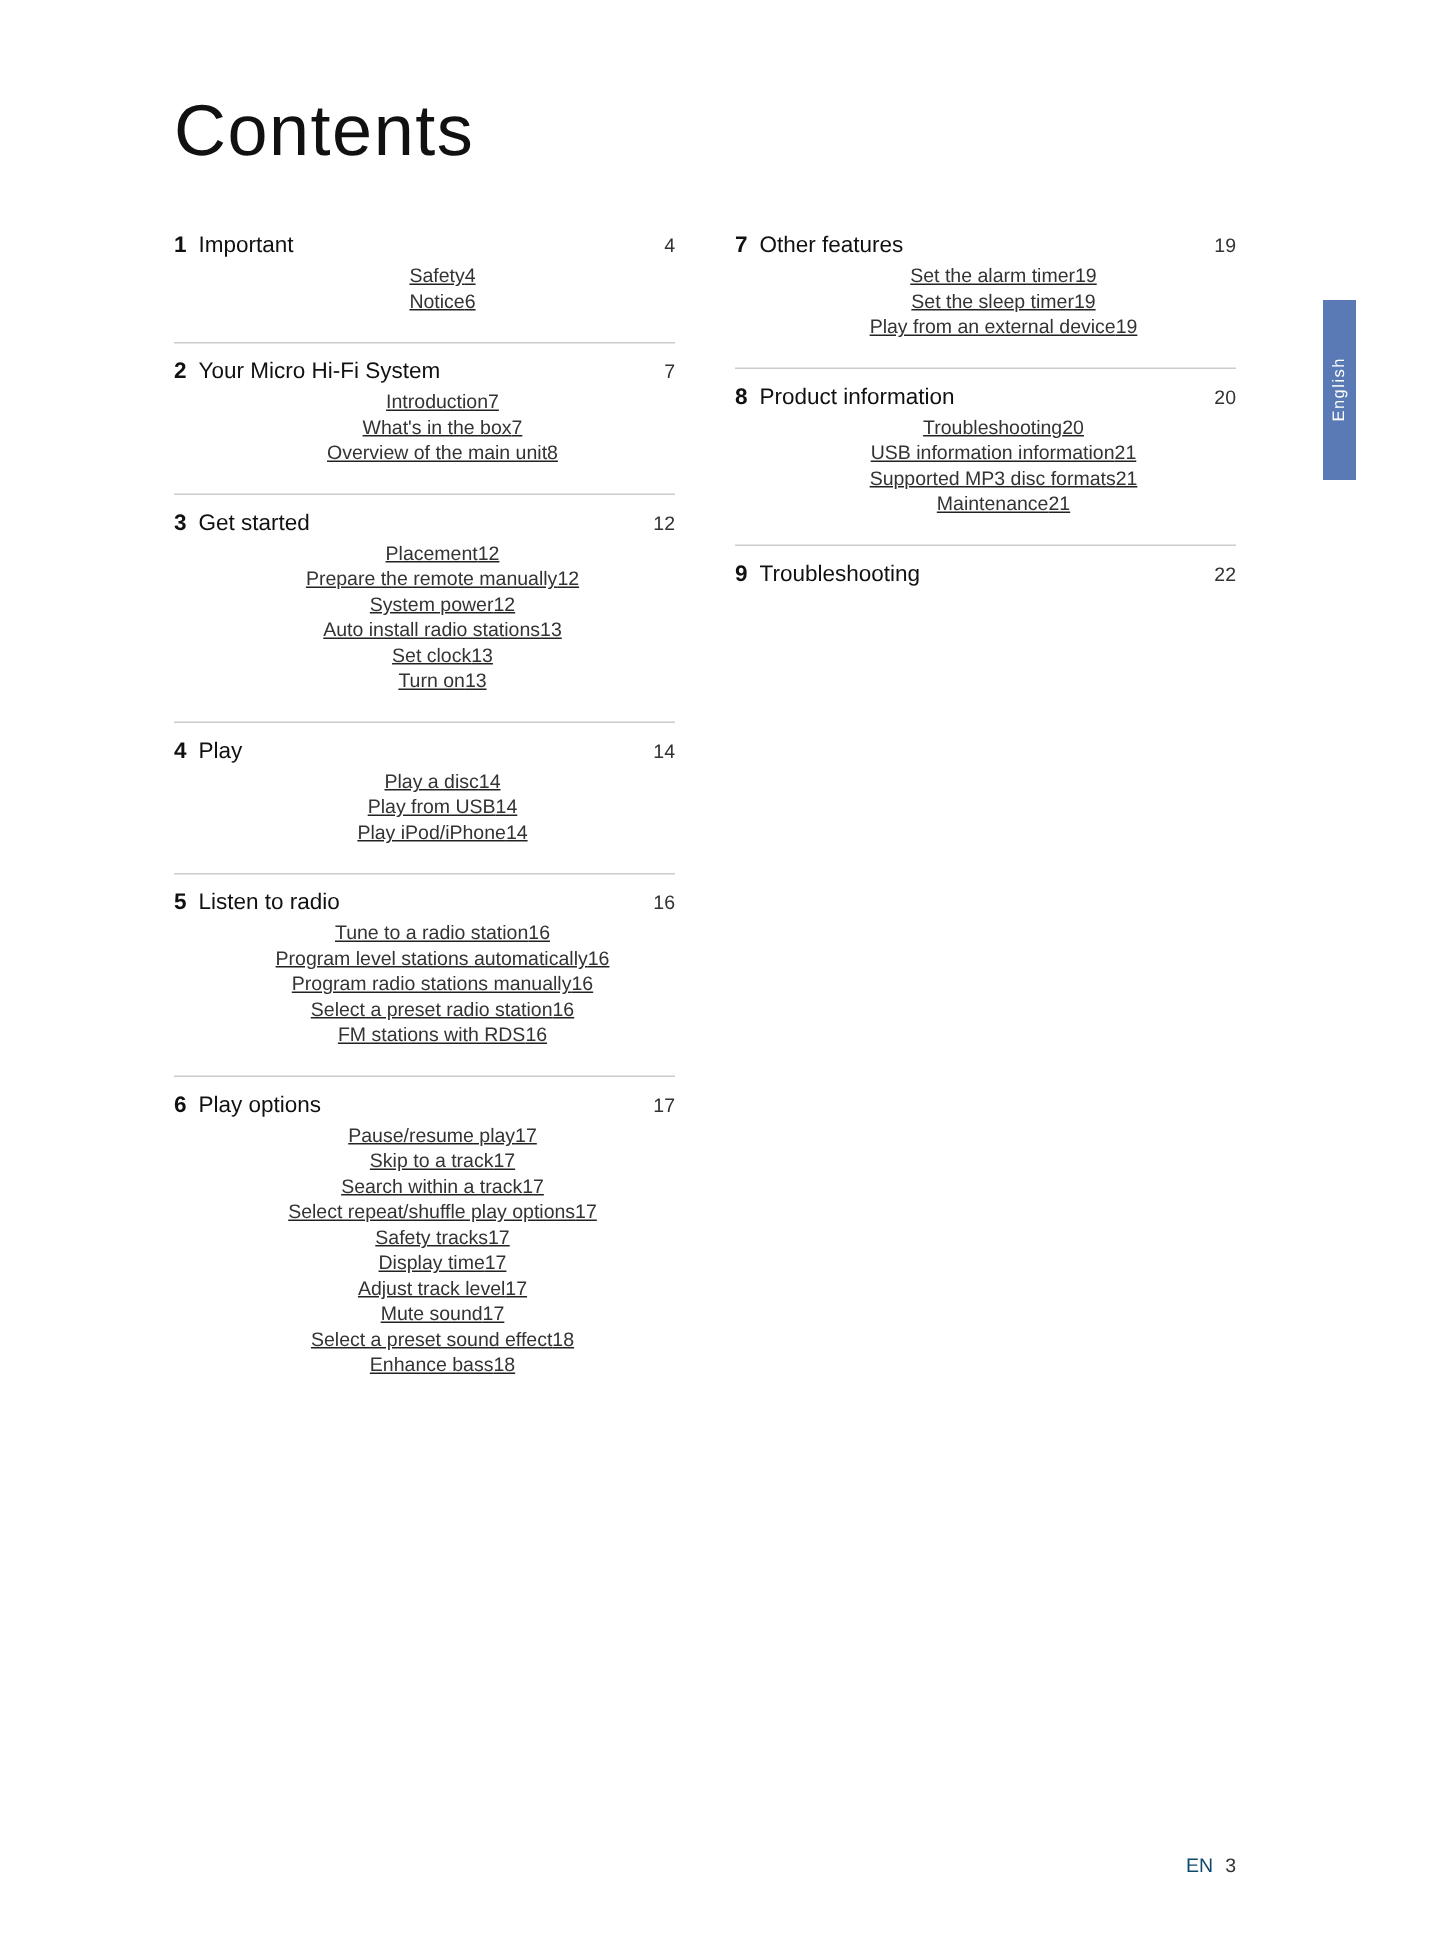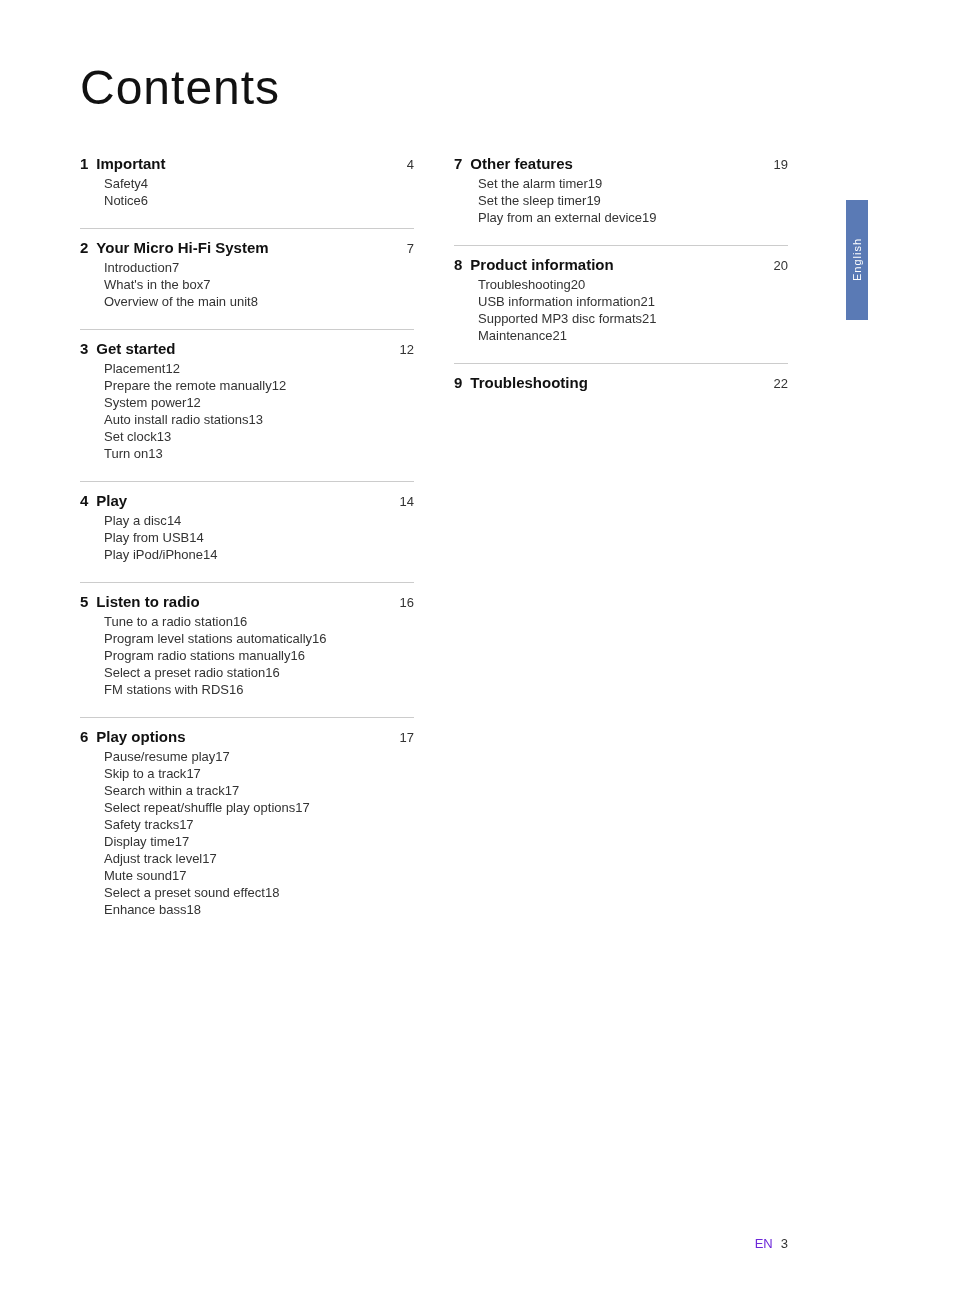--- a/index.html
+++ b/index.html
@@ -12,20 +12,21 @@
       position: relative;
       color: #222;
     }
 
     .page {
       width: 868px;
       min-height: 1291px;
       background: #fff;
       padding: 60px 0;
       position: relative;
+      margin-left: 36px;
     }
 
     .content-area {
       display: flex;
       padding: 0 80px;
       gap: 40px;
     }
 
     .page-title {
       font-size: 48px;
@@ -57,21 +58,21 @@
 
     .section-header {
       display: flex;
       justify-content: space-between;
       align-items: baseline;
       margin-bottom: 4px;
     }
 
     .section-title {
       font-size: 15px;
-      font-weight: bold;
+      font-weight: normal;
       color: #111;
     }
 
     .section-num {
       font-size: 15px;
       font-weight: bold;
       color: #111;
       margin-right: 8px;
     }
 
@@ -80,24 +81,25 @@
       color: #333;
     }
 
     .section-title-row {
       display: flex;
       align-items: baseline;
     }
 
     .sub-item {
       display: flex;
-      justify-content: flex-start;
+      justify-content: center;
       align-items: baseline;
       padding-left: 24px;
       margin-bottom: 2px;
+      text-decoration: underline;
     }
 
     .sub-item-label {
       font-size: 13px;
       color: #333;
     }
 
     .sub-item-page {
       font-size: 13px;
       color: #333;
@@ -129,21 +131,21 @@
       position: absolute;
       bottom: 40px;
       right: 80px;
       display: flex;
       align-items: center;
       gap: 8px;
     }
 
     .footer-en {
       font-size: 13px;
-      color: #6d28d9;
+      color: #0c4a6e;
     }
 
     .footer-num {
       font-size: 13px;
       color: #333;
     }
   </style>
 </head>
 <body>
 

